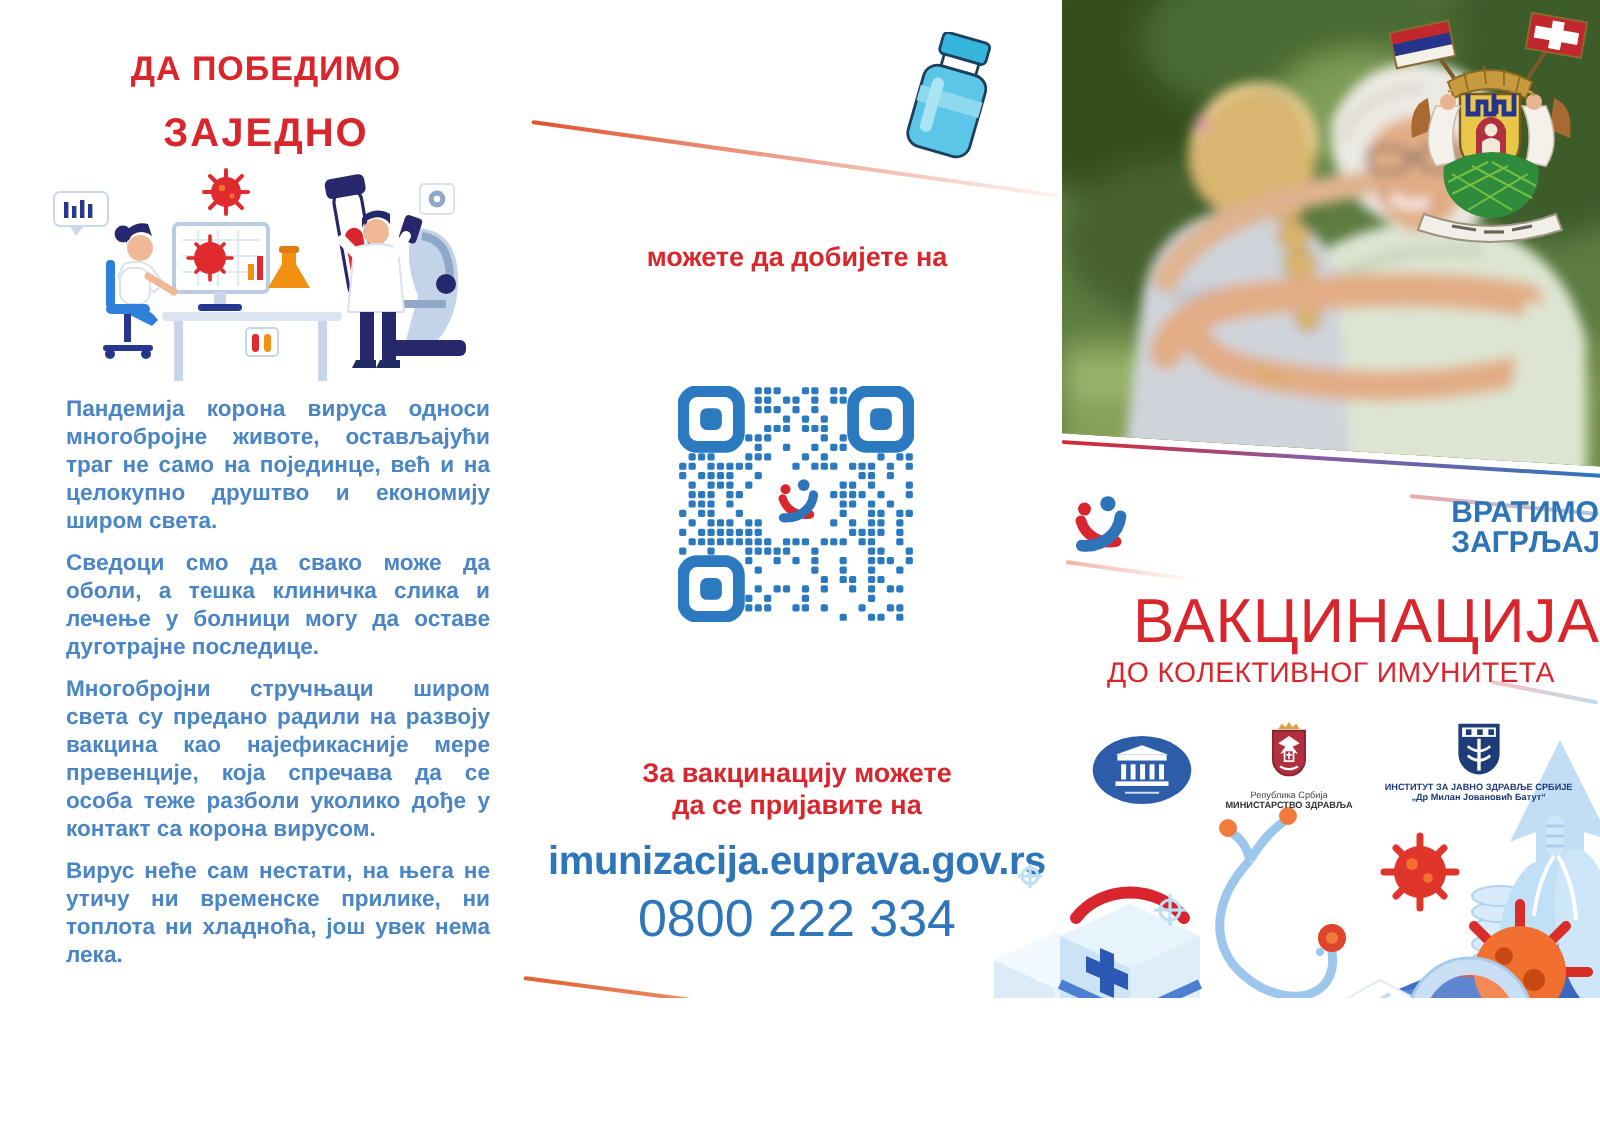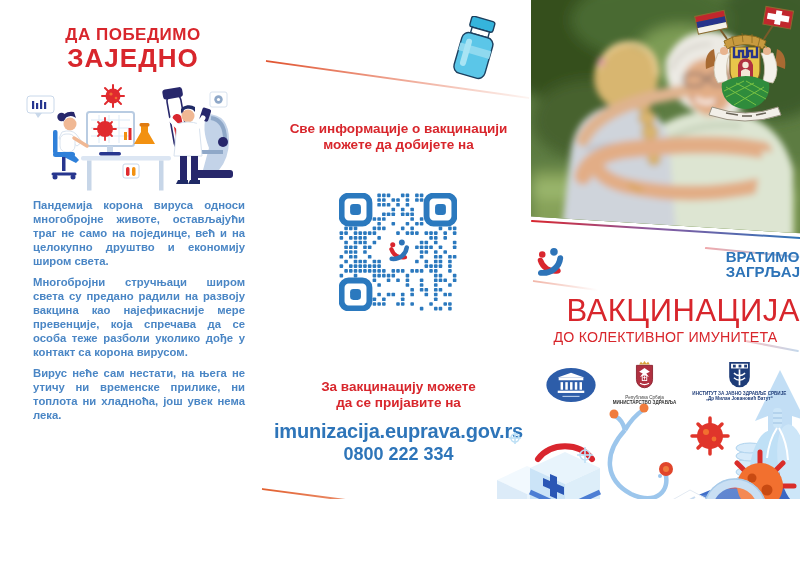--- a/index.html
+++ b/index.html
@@ -3,32 +3,32 @@
 <meta charset="utf-8">
 <style>
   html,body{margin:0;padding:0;background:#fff;}
   .page{position:relative;width:800px;height:499px;background:#ffffff;overflow:hidden;
         font-family:"Liberation Sans",sans-serif;padding-left:31px;}
   .abs{position:absolute;}
 
   
   .lp-title{left:0;top:26px;width:266px;text-align:center;color:#D8262C;font-weight:bold;line-height:1;}
   .lp-title .t1{font-size:17px;letter-spacing:.5px;}
-  .lp-title .t2{font-size:26px;letter-spacing:1px;margin-top:2px;}
+  .lp-title .t2{font-size:20px;letter-spacing:1px;margin-top:14px;}
   .lp-body{left:33px;top:198px;width:212px;color:#4A86C5;font-weight:bold;
            font-size:11.3px;line-height:14px;text-align:justify;}
   .lp-body p{margin:0 0 7px 0;}
 
   
   .mid-block{left:266px;width:265px;text-align:center;}
   .red-lines{color:#D8262C;font-weight:bold;font-size:13.5px;line-height:15.5px;}
   .url{color:#2E75B9;font-weight:bold;}
   .url1{font-size:21px;margin-top:3px;}
   .url2{font-size:20px;margin-top:10px;letter-spacing:-0.2px;}
-  .phone{font-size:18px;margin-top:1px;color:#2E75B9;font-weight:bold;}
+  .phone{font-size:26px;margin-top:1px;color:#2E75B9;font-weight:normal;}
 
   .qr-wrap{left:339px;top:193px;width:118px;height:118px;}
   .qr-logo{left:381px;top:235px;width:34px;height:34px;background:#fff;border-radius:4px;
            display:flex;align-items:center;justify-content:center;}
 
   
   .dline{height:2px;transform-origin:left top;border-radius:2px;}
 
   
   .photo{left:531px;top:0;width:269px;height:238px;
@@ -139,20 +139,21 @@
     <path d="M152 40 q11-4 22 0 l3 32 h-28 z" fill="#FFFFFF" stroke="#D8E2EE"></path>
     <path d="M154 44 L146 36 M172 44 L178 34" stroke="#fff" stroke-width="5" stroke-linecap="round"></path>
     <rect x="155" y="72" width="7" height="24" fill="#27276B"></rect>
       <rect x="166" y="72" width="7" height="24" fill="#27276B"></rect>
     <path d="M153 96 h10 v4 h-12 z" fill="#1F2A66"></path>
       <path d="M165 96 h10 v4 h-12 z" fill="#1F2A66"></path>
   </svg>
 
   <div class="abs lp-body">
     <p>Пандемија корона вируса односи многобројне животе, остављајући траг не само на појединце, већ и на целокупно друштво и економију широм света.</p>
+    <p>Сведоци смо да свако може да оболи, а тешка клиничка слика и лечење у болници могу да оставе дуготрајне последице.</p>
     <p>Многобројни стручњаци широм света су предано радили на развоју вакцина као најефикасније мере превенције, која спречава да се особа теже разболи уколико дође у контакт са корона вирусом.</p>
     <p>Вирус неће сам нестати, на њега не утичу ни временске прилике, ни топлота ни хладноћа, још увек нема лека.</p>
   </div>
 
   <svg class="abs" style="left:45px;top:492px" width="170" height="79" viewBox="0 0 170 79">
     <g transform="rotate(-30 85 60)" opacity="0.85">
       <rect x="30" y="30" width="110" height="70" rx="4" fill="#FDFDFE" stroke="#ECECF2"></rect>
       <g stroke="#F0F0F5" stroke-width="3">
           <line x1="40" y1="44" x2="130" y2="44"></line>
           <line x1="40" y1="54" x2="130" y2="54"></line>
@@ -170,21 +171,20 @@
       <rect x="15" y="2" width="24" height="11" rx="2.5" fill="#35B4DC" stroke="#1C3F5E" stroke-width="1.4"></rect>
       <rect x="18" y="13" width="18" height="6" fill="#FFFFFF" stroke="#1C3F5E" stroke-width="1.4"></rect>
       <rect x="11" y="19" width="32" height="42" rx="7" fill="#5BC6E8" stroke="#1C3F5E" stroke-width="1.4"></rect>
       <rect x="11" y="31" width="32" height="8" fill="#8FD9EF"></rect>
       <rect x="16" y="25" width="6" height="28" rx="3" fill="#A8E4F4"></rect>
     </g>
   </svg>
 
   <div class="abs mid-block" style="top:121px">
     <div class="red-lines">
-      <div>Све информације о вакцинацији</div>
       <div>можете да добијете на</div>
     </div>
   </div>
 
   <svg id="qr-svg" class="abs qr-wrap" viewBox="0 0 25 25">
       <rect x="8.12" y="0.12" width="0.76" height="0.76" rx="0.18" fill="#2B79BE"></rect>
       <rect x="9.12" y="0.12" width="0.76" height="0.76" rx="0.18" fill="#2B79BE"></rect>
       <rect x="10.12" y="0.12" width="0.76" height="0.76" rx="0.18" fill="#2B79BE"></rect>
       <rect x="13.12" y="0.12" width="0.76" height="0.76" rx="0.18" fill="#2B79BE"></rect>
       <rect x="14.12" y="0.12" width="0.76" height="0.76" rx="0.18" fill="#2B79BE"></rect>

